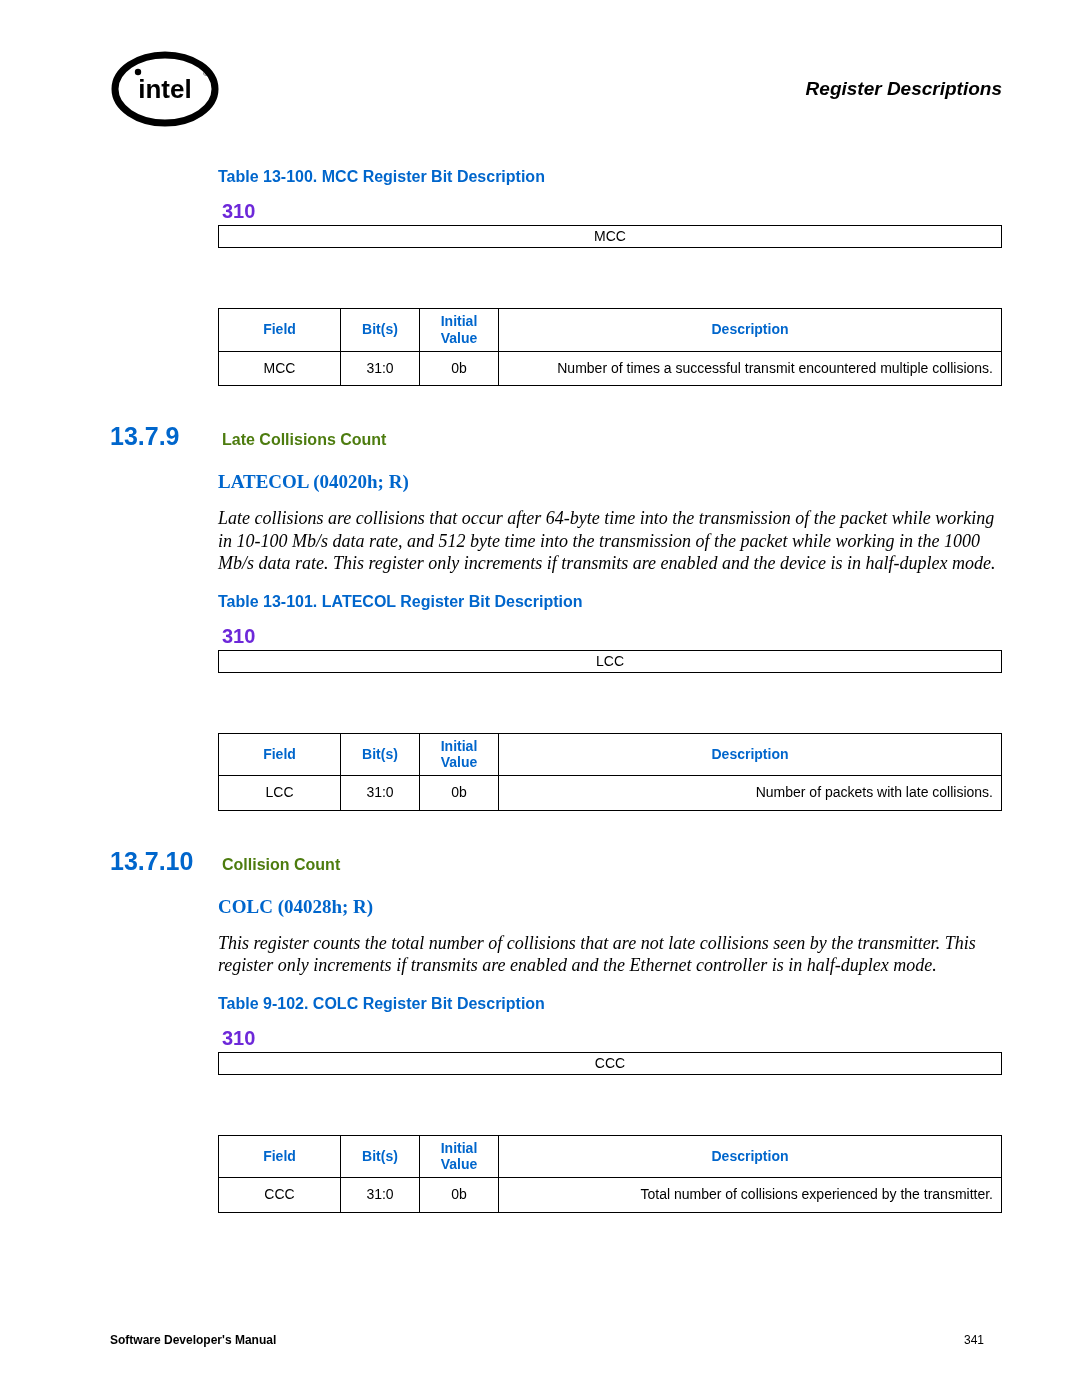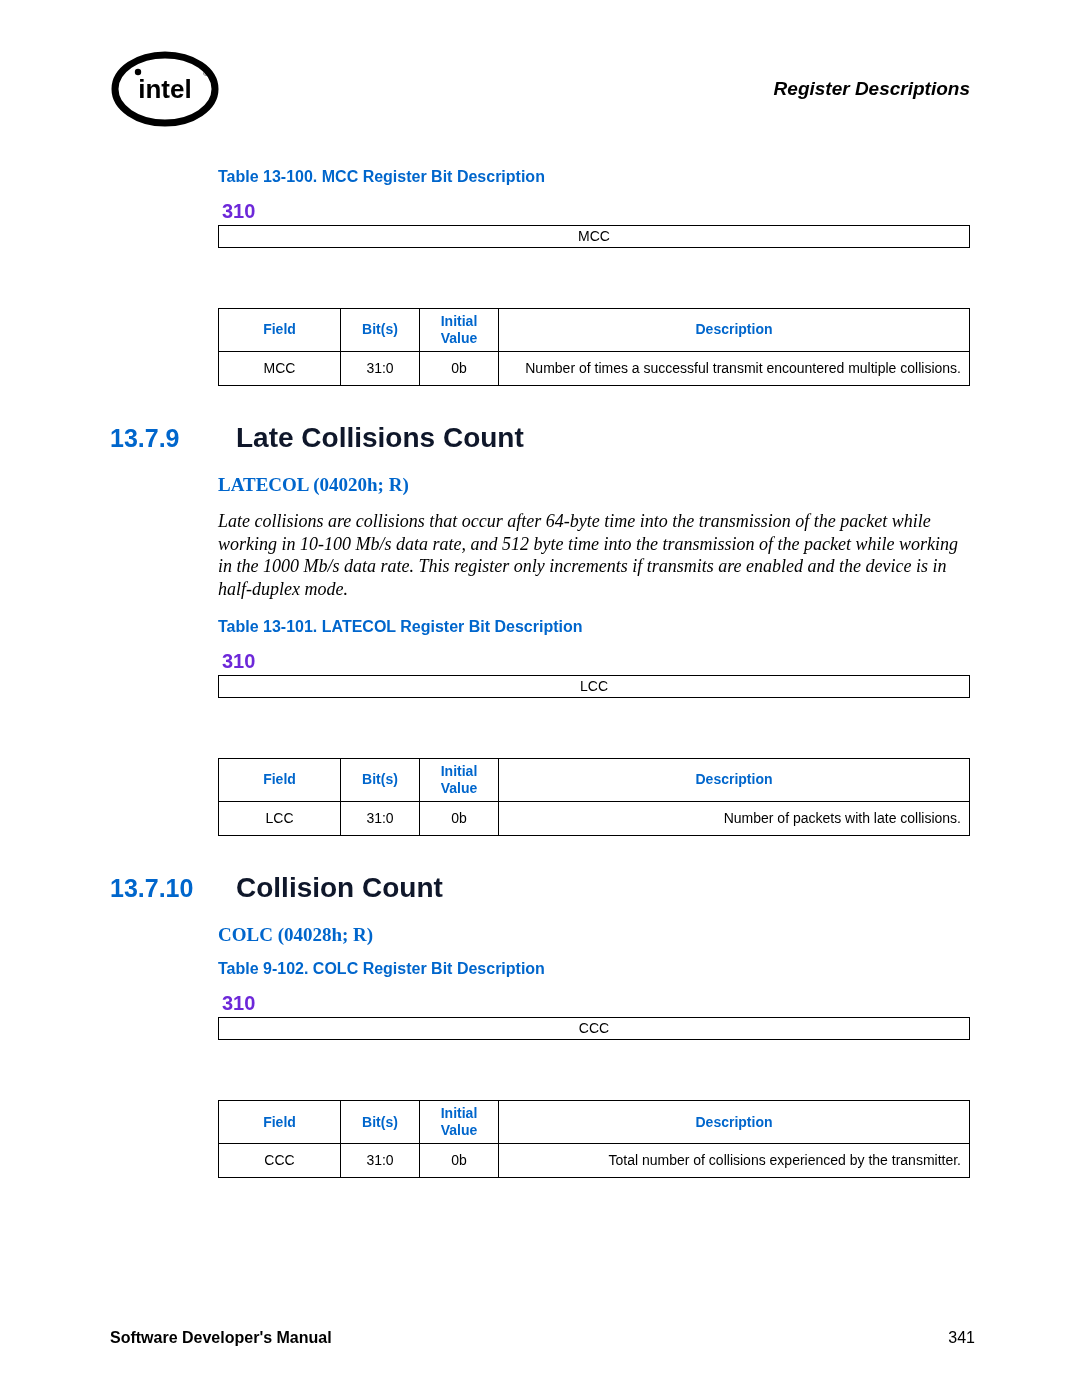--- a/index.html
+++ b/index.html
@@ -8,21 +8,21 @@
     background: #fff;
     font-family: "Times New Roman", Times, serif;
     color: #000;
     width: 1080px;
   }
   .page {
     width: 1080px;
     height: 1397px;
     position: relative;
     box-sizing: border-box;
-    padding: 50px 110px 0 110px;
+    padding: 50px 78px 0 110px;
   }
   .header-row {
     display: flex;
     justify-content: space-between;
     align-items: center;
     margin-bottom: 40px;
   }
   .logo {
     width: 110px;
     height: 78px;
@@ -78,60 +78,60 @@
     padding: 8px 8px;
     line-height: 1.25;
   }
   .col-field { width: 105px; text-align:center;}
   .col-bits { width: 62px; text-align:center;}
   .col-init { width: 62px; text-align:center;}
   .col-desc { text-align:right;}
   .sec-row {
     display: flex;
     align-items: baseline;
-    gap: 30px;
+    gap: 16px;
     margin-top: 36px;
     margin-left: -108px;
   }
   .sec-num {
     font-family: Arial, Helvetica, sans-serif;
     font-weight: 700;
     color: #0066cc;
     font-size: 25px;
     width: 96px;
   }
   .sec-title {
     font-family: Arial, Helvetica, sans-serif;
     font-weight: 700;
-    color: #0f172a;
-    font-size: 28px;
+    color: #4d7c0f;
+    font-size: 16px;
   }
   .sub-title {
     font-family: Liberation Serif, serif;
     font-weight: 700;
     color: #0066cc;
     font-size: 19px;
     margin-top: 20px;
     margin-bottom: 14px;
   }
   .body-text {
     font-size: 18px;
     line-height: 1.25;
     margin-bottom: 18px;
     font-style: italic;
   }
   .footer {
     position: absolute;
     bottom: 50px;
     left: 110px;
-    right: 105px;
+    right: 96px;
     display: flex;
     justify-content: space-between;
     font-family: Arial, Helvetica, sans-serif;
-    font-size: 16px;
+    font-size: 12px;
   }
   .footer-left { font-weight: 700; }
 </style>
 </head>
 <body>
 
 <div class="page">
 
   <div class="header-row">
     <div class="logo">
@@ -200,20 +200,21 @@
         <td class="col-desc">Number of packets with late collisions.</td>
       </tr>
     </tbody>
       </table>
 
     <div class="sec-row">
       <div class="sec-num">13.7.10</div>
       <div class="sec-title">Collision Count</div>
     </div>
     <div class="sub-title">COLC (04028h; R)</div>
+    <div class="body-text">This register counts the total number of collisions that are not late collisions seen by the transmitter. This register only increments if transmits are enabled and the Ethernet controller is in half-duplex mode.</div>
 
     <div class="table-caption">Table 9-102. COLC Register Bit Description</div>
     <div class="bit-row">
       <span>31</span>
       <span>0</span>
     </div>
     <div class="bit-cell">CCC</div>
 
     <table class="desc">
       <tbody>

